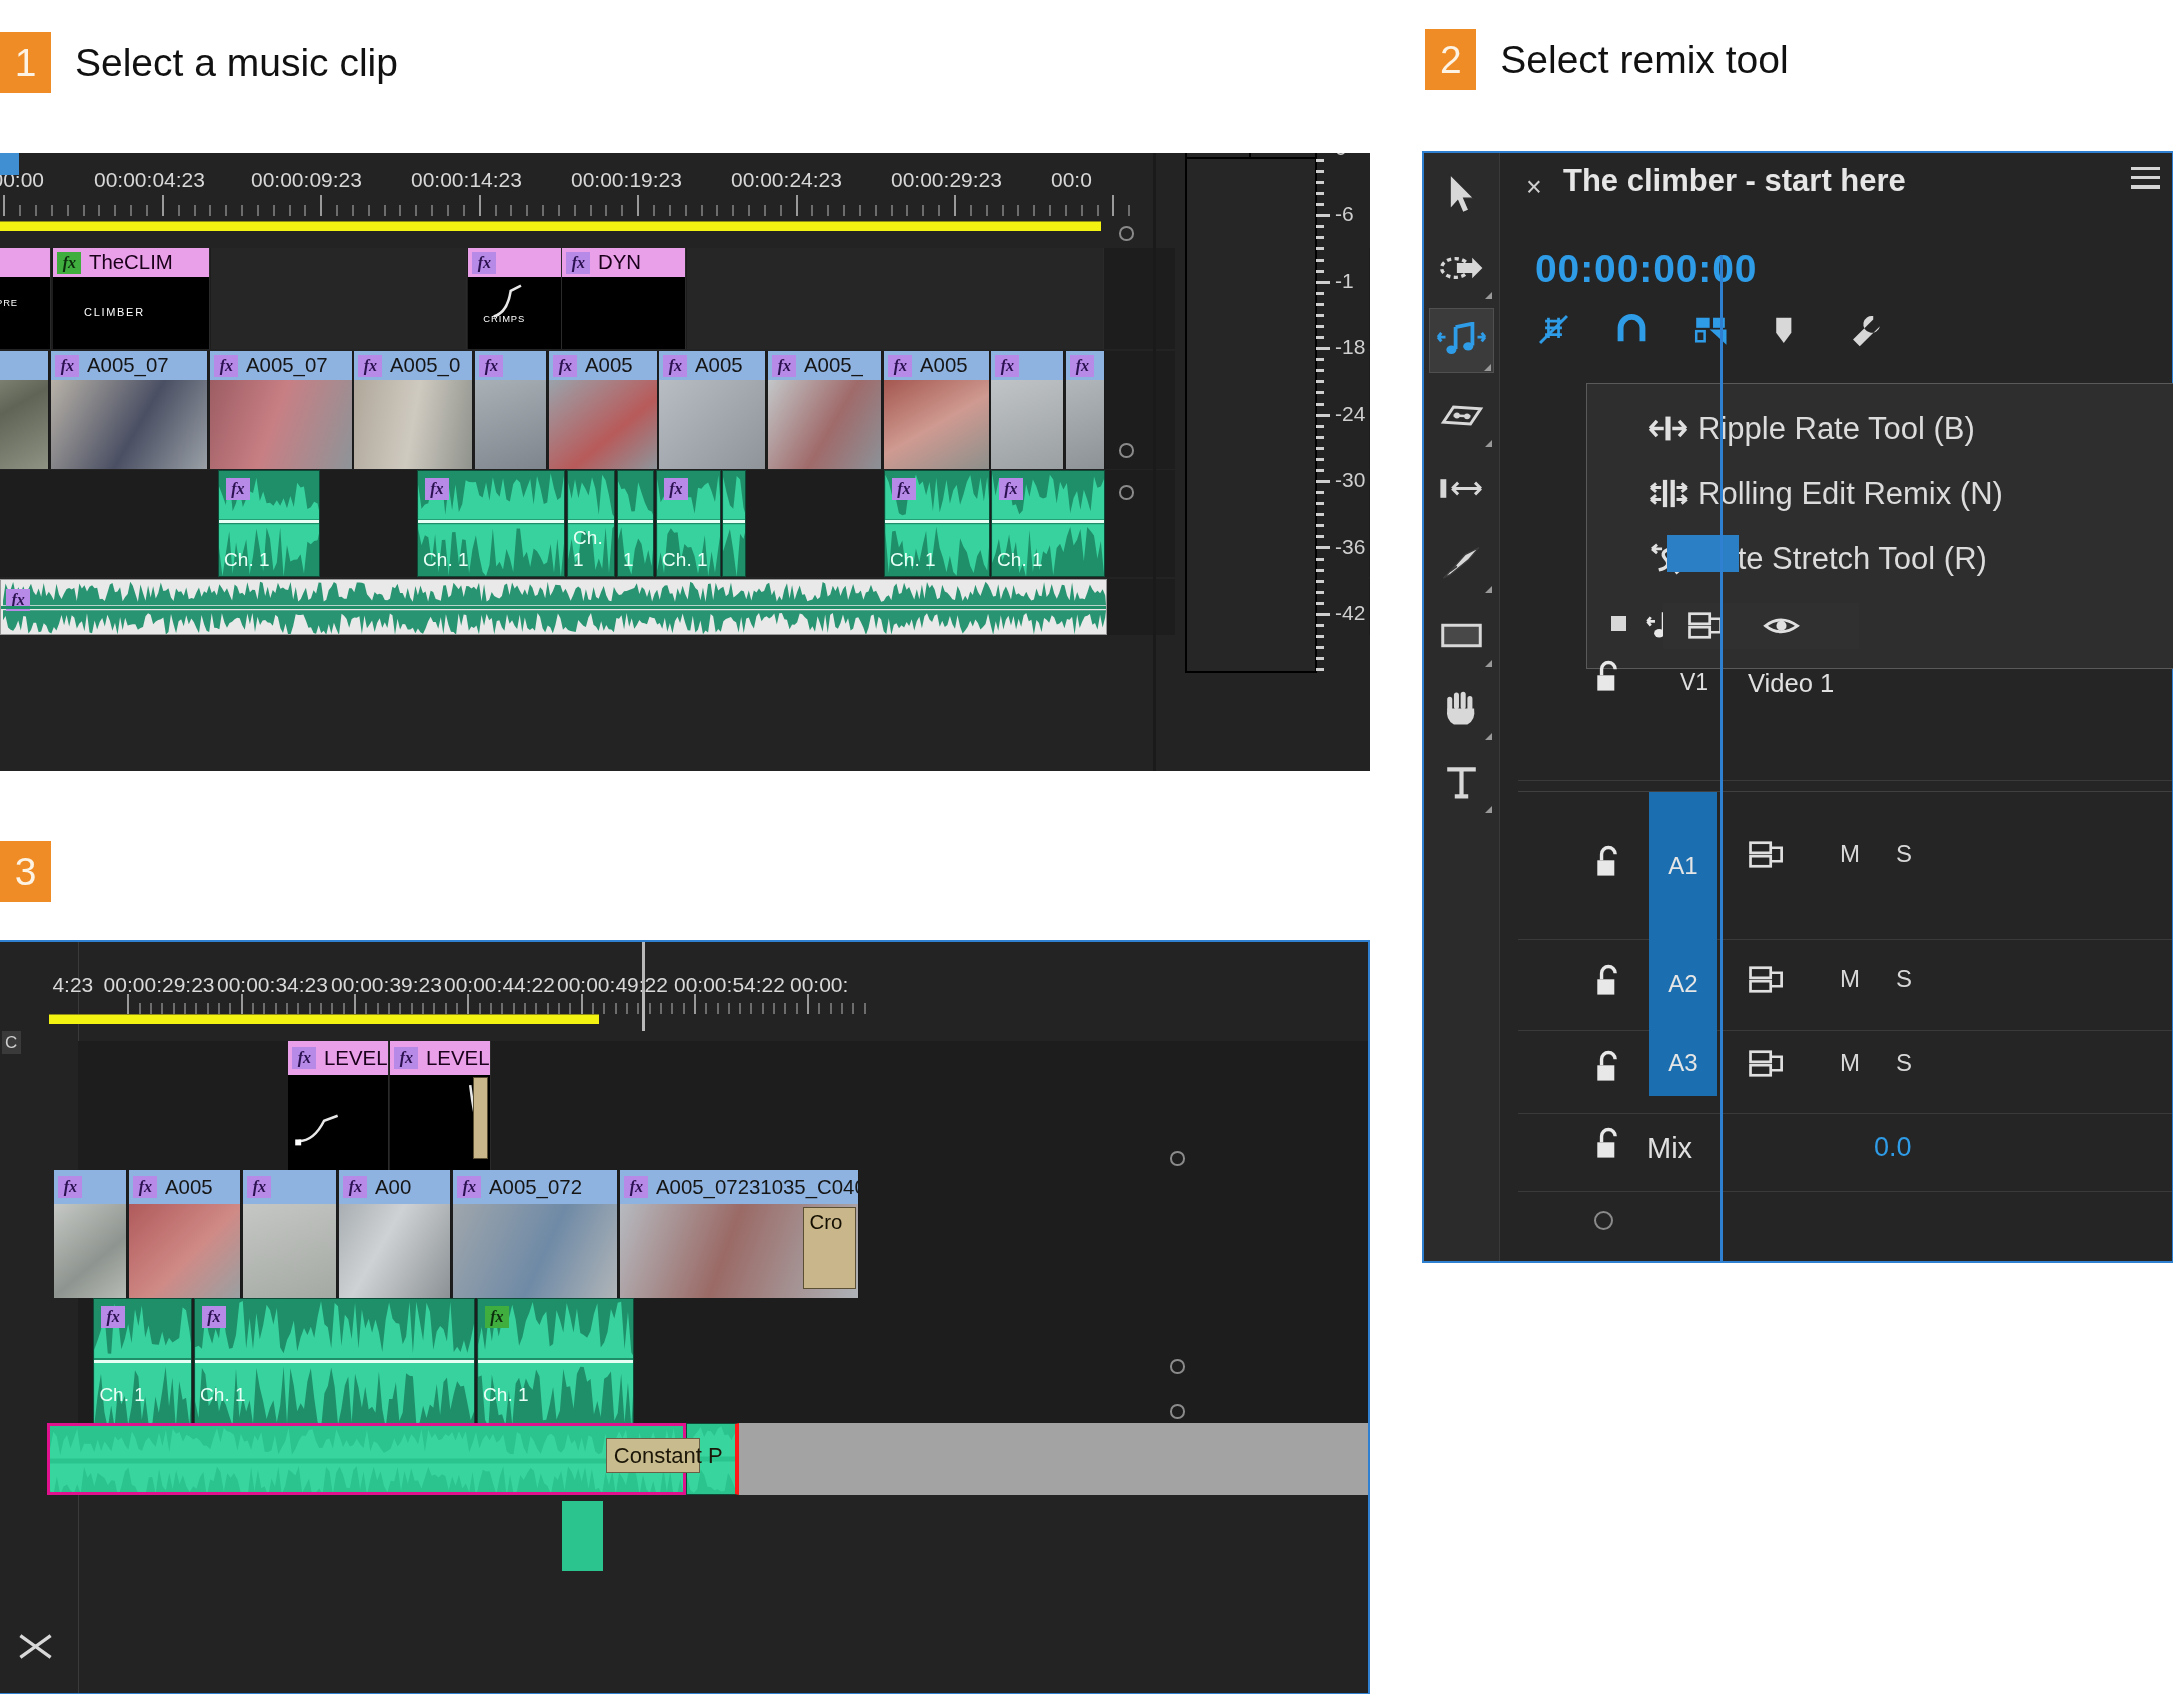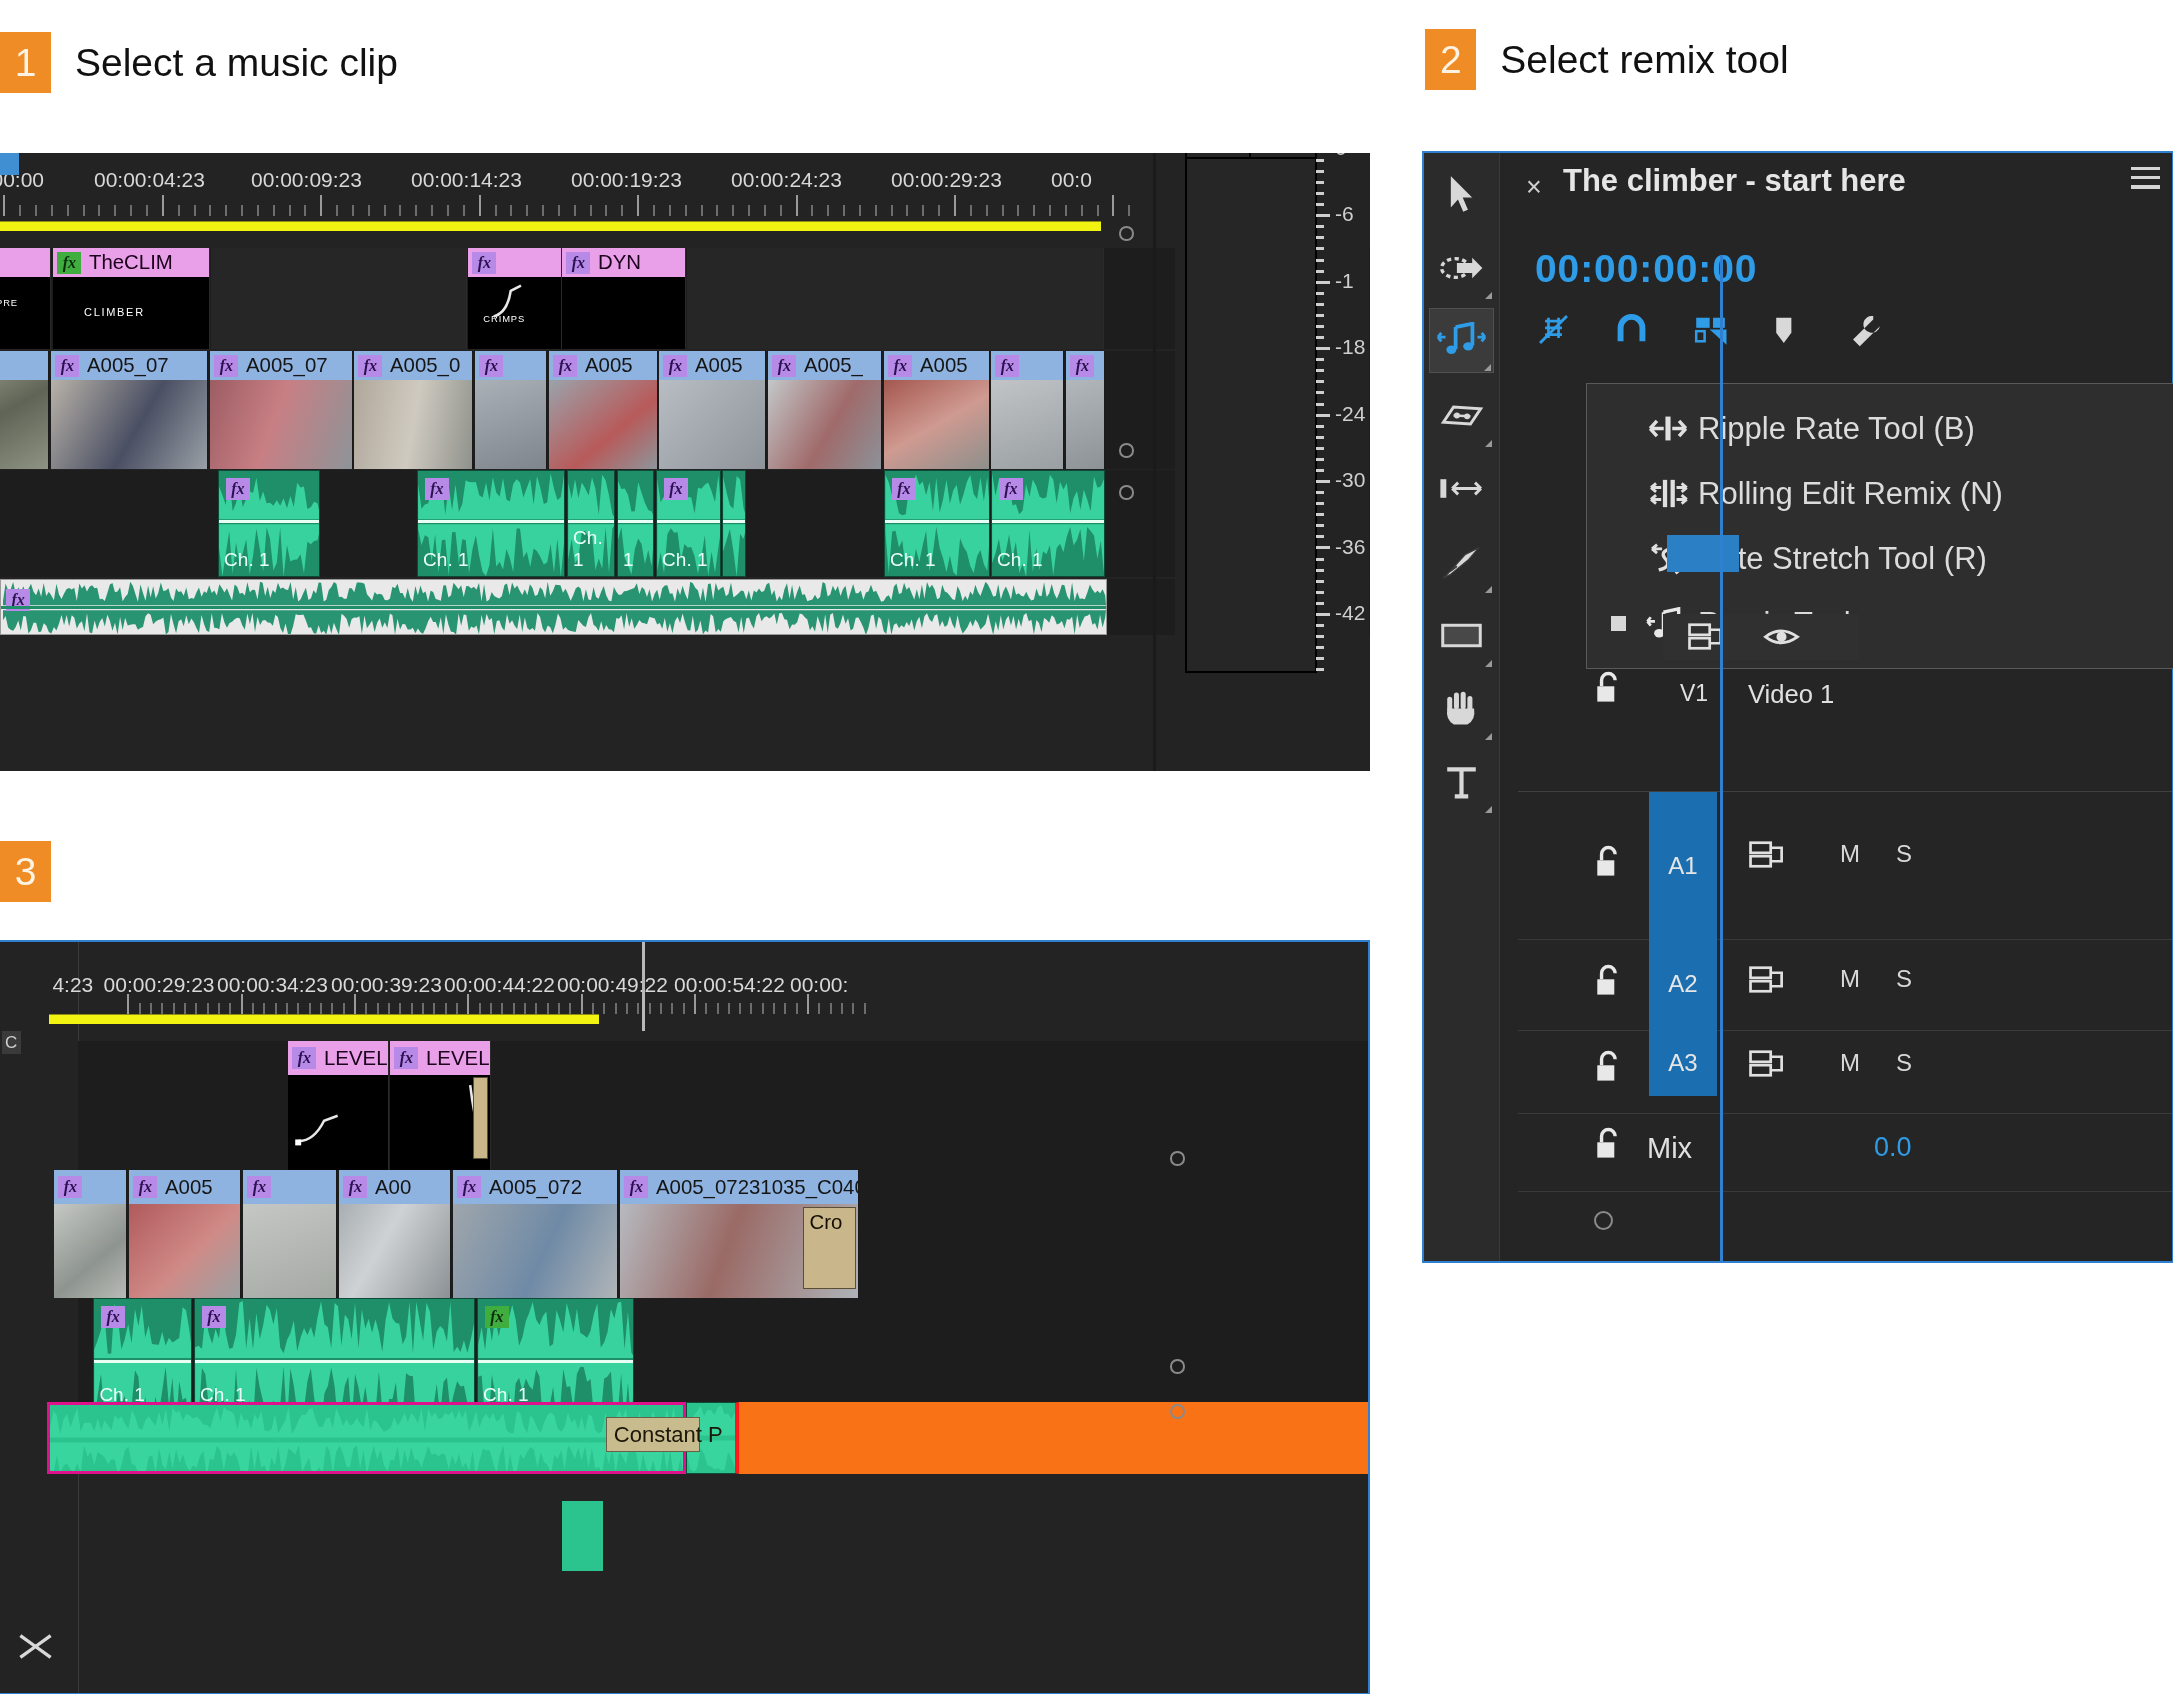--- a/index.html
+++ b/index.html
@@ -628,21 +628,21 @@
               <path d="M13 17 L4 17 M4 17 L8 12 M4 17 L8 22" stroke="#e8e8e8" stroke-width="3.2" fill="none"></path>
               <path d="M47 17 L56 17 M56 17 L52 12 M56 17 L52 22" stroke="#e8e8e8" stroke-width="3.2" fill="none"></path>
             </svg>
           </span>
           <span class="menulbl">Remix Tool</span>
         </div>
       </div>
 
       <div style="position:absolute;left:243px;top:382px;width:72px;height:37px;background:#2b7fc4"></div>
 
-      <div class="trk" style="top:452px;height:186px">
+      <div class="trk" style="top:441px;height:186px">
         <div style="position:absolute;left:145px;top:8.5px;width:196px;height:46px;background:#303030;display:flex;align-items:center;gap:39px;padding-left:24px;box-sizing:border-box">
           <svg width="37" height="29" viewBox="0 0 44 34">
             <rect x="3" y="3" width="24" height="12" fill="none" stroke="#e0e0e0" stroke-width="3.2"></rect>
             <rect x="3" y="19" width="24" height="12" fill="none" stroke="#e0e0e0" stroke-width="3.2"></rect>
             <path d="M27 9 L40 9 L40 25 L27 25" fill="none" stroke="#e0e0e0" stroke-width="3.2"></path>
           </svg>
           <svg width="37" height="25.6" viewBox="0 0 44 30">
             <path d="M3 15 Q21 1 41 15 Q21 29 3 15 Z" fill="none" stroke="#e0e0e0" stroke-width="3.4"></path>
             <circle cx="22" cy="15" r="6" fill="#e0e0e0"></circle>
           </svg>
@@ -911,21 +911,21 @@
             <svg width="157" height="131" style="position: absolute; left: 0px; top: 0px;" viewBox="0 0 184 154">
               <path d="M0 53.893864684781924 L4 33.02814595388627 L8 59.908078676931595 L12 22.160011295257142 L16 49.743047158626396 L20 21.242180657732384 L24 44.20444958419746 L28 25.882827394727066 L32 29.517137069728747 L36 22.881713310993142 L40 6.853576382600501 L44 24.066728989950718 L48 54.81332810628848 L52 44.6995580994522 L56 25.9530990357758 L60 16.22620789805716 L64 3.636074693098692 L68 24.129941396615443 L72 30.438110594608872 L76 20.196878206588735 L80 14.836065054282578 L84 55.89097249069762 L88 52.88410084861521 L92 13.30032880269006 L96 24.80083654425146 L100 39.42114104019531 L104 4.7872901843335995 L108 20.18610447928593 L112 39.44149246203783 L116 11.08520821192544 L120 39.838105604116855 L124 42.3697487668459 L128 45.5632543416057 L132 37.70756188538277 L136 17.520036147637313 L140 4.929178531667773 L144 56.96911490767687 L148 51.08349427514872 L152 38.743428128512306 L156 11.64939799492685 L160 22.96830872412226 L164 4.3035666181722405 L168 3.2761103341244677 L172 59.206675261401884 L176 14.860966682788437 L180 63.03369524373379 L184 69.3 L0 69.3 Z" fill="#39d6a0" opacity="0.95"></path>
               <path d="M0 91.29895727345671 L4 90.00468968698041 L8 141.87902431468433 L12 150.10146184926919 L16 88.6943197537187 L20 112.53313956662693 L24 136.67256323433134 L28 135.48777958433507 L32 148.41240069554766 L36 107.09756789356356 L40 148.5099987714598 L44 99.32690882469849 L48 92.50281083947178 L52 108.9893097960806 L56 93.53265531772405 L60 102.41831006934788 L64 106.64629255661103 L68 82.81127515049245 L72 91.09125191568921 L76 142.43171349173957 L80 141.85538616755764 L84 125.03760140628442 L88 103.50204275529927 L92 141.78733466243713 L96 131.2327795275174 L100 82.37304554175262 L104 103.38180611109445 L108 102.68444292488715 L112 128.92756818506288 L116 87.8379945918629 L120 79.7792698151801 L124 79.81396343778538 L128 97.28067077090063 L132 94.01975520389144 L136 135.7459514289377 L140 119.78724122787233 L144 138.76949930324662 L148 93.63907150446394 L152 91.01992784734811 L156 85.21184052550785 L160 143.21960423631575 L164 134.15423901297817 L168 87.88249254672904 L172 145.1498688830295 L176 98.11075309245416 L180 150.39383086641033 L184 75.3 L0 75.3 Z" fill="#39d6a0" opacity="0.95"></path>
             </svg>
           <span class="fxbox green">fx</span>
           <div class="wavemid" style="top:61px"></div>
           <span class="chlbl" style="bottom:22px">Ch. 1</span>
         </div>
       </div>
 
-      <div style="position:absolute;left:78px;top:460px;right:0;height:72px;background:#f97316">
+      <div style="position:absolute;left:78px;top:481px;right:0;height:72px;background:#a3a3a3">
         <div class="clip aclip sel-music" style="left:-31px;width:639px;background:#2bc48f;border-color:#e0118c">
             <svg width="639" height="72" style="position: absolute; left: 0px; top: 0px;" viewBox="0 0 750 84">
               <path d="M0 26.62459451501472 L4 6.585191237174531 L8 12.209001054246446 L12 33.787156581872686 L16 16.066128197995077 L20 10.234700811856754 L24 25.891661497248183 L28 14.440306129977252 L32 2.964204058593232 L36 30.87563557488641 L40 20.584846800372404 L44 20.496625184033363 L48 20.64492427690184 L52 30.174193696479406 L56 15.311505356762328 L60 29.02342267410058 L64 17.874406032298882 L68 23.583000226031526 L72 29.3189587095375 L76 11.75506507323825 L80 16.90489665675205 L84 12.922470369153878 L88 21.965692419263394 L92 27.68994379355104 L96 6.34401038202644 L100 13.334767594344338 L104 26.634574386121045 L108 28.755319163834365 L112 17.484973351510696 L116 12.986623015248508 L120 19.321263711862855 L124 24.158243580143086 L128 7.760367786679588 L132 23.35342886557497 L136 4.444495187441113 L140 30.322390554716065 L144 2.9312027668260043 L148 8.763894403243388 L152 6.847661536302262 L156 17.883665196636535 L160 10.014061654458782 L164 11.980787767740331 L168 15.622283474086917 L172 13.630992617751932 L176 16.819769207676764 L180 22.694533652856265 L184 22.783178068037696 L188 27.088229843828938 L192 13.680023541618148 L196 2.2444078060073807 L200 19.098470519342683 L204 2.0110834986954345 L208 5.867521654473396 L212 7.060578721231121 L216 10.268314326772611 L220 28.440916041024458 L224 8.710342884301369 L228 18.16335071789257 L232 16.693651239058774 L236 27.492979475899126 L240 10.671970297057168 L244 16.944704429407004 L248 6.918285172580877 L252 30.046632359664255 L256 30.25739254786512 L260 28.30623926860571 L264 10.205803121070286 L268 32.86671793417387 L272 25.103349087062924 L276 17.90799111579917 L280 2.1901947827964037 L284 33.6192359029405 L288 26.833779099319962 L292 17.091078833905552 L296 10.779688504887602 L300 11.38568791299392 L304 4.542011151994579 L308 3.443451581170528 L312 17.282196704802196 L316 25.43793401328751 L320 25.1778510053539 L324 15.756635180654303 L328 14.316473099457323 L332 26.304556729879494 L336 3.475673852151111 L340 13.033844753370548 L344 24.426187992946335 L348 16.289375463914766 L352 23.891496248399605 L356 22.098846215521384 L360 14.810728618600745 L364 21.14033896855095 L368 25.510225625946294 L372 3.8992555061817384 L376 29.26675483969355 L380 17.672669975400286 L384 19.56833946563692 L388 26.123153873683492 L392 31.154515539367928 L396 28.96064326537803 L400 26.232004495911305 L404 14.07951146637998 L408 23.783828373059553 L412 18.351653049398053 L416 8.853953755206405 L420 19.613158630678974 L424 9.402448833548675 L428 13.971975323265408 L432 21.03946892620971 L436 3.3858798600667512 L440 29.639009259193678 L444 4.148861537477401 L448 13.826095743862027 L452 8.502431523940729 L456 16.41901134635276 L460 15.05266574940303 L464 9.127589071228911 L468 11.72168659135778 L472 6.752512013238164 L476 16.800704995822493 L480 5.9709286083331925 L484 15.290306893312518 L488 5.944362293623556 L492 30.45045323215912 L496 19.852028959454984 L500 6.840204923711813 L504 25.728101249750754 L508 15.398535815253172 L512 10.006664747841036 L516 16.490305016325 L520 8.75323357011808 L524 18.978054826510167 L528 16.179220787426093 L532 9.293541348489718 L536 29.296125543348552 L540 32.576046513941165 L544 32.79132540179013 L548 6.734854208740803 L552 9.4616013413582 L556 24.848956390027404 L560 33.00639200173617 L564 11.588938416628604 L568 17.281164644416968 L572 26.646582868344424 L576 32.276894950157455 L580 20.335414200711725 L584 11.47070921811774 L588 8.461679828288815 L592 12.438984670228784 L596 28.022008511713715 L600 31.054469178828633 L604 25.626496847638162 L608 8.610940969181687 L612 20.63886945156328 L616 16.30919689913709 L620 29.077348540014288 L624 13.568551542874683 L628 30.018326042321668 L632 10.921347929314408 L636 12.618125333459176 L640 29.798281101509133 L644 32.79691691351911 L648 30.502346251859493 L652 8.603078735062425 L656 30.833866982270905 L660 23.983678479391934 L664 15.42962746360788 L668 6.052147685481302 L672 14.496080037903077 L676 4.277849183640377 L680 29.547509382175058 L684 31.828347670113835 L688 28.3959271167386 L692 7.292375313813043 L696 25.21960348683391 L700 31.471724842894698 L704 17.610010926336987 L708 6.721916019228246 L712 20.24353334272445 L716 17.879464928842832 L720 24.84417612135605 L724 4.53777581878834 L728 22.620555109540263 L732 2.7197156821003716 L736 27.426586434257494 L740 20.65268036706964 L744 33.670932745873436 L748 23.854376192229978 L750 37.800000000000004 L0 37.800000000000004 Z" fill="#39d6a0" opacity="0.95"></path>
               <path d="M0 75.31703570024904 L4 80.8973933378688 L8 59.00704298587844 L12 80.14838306789676 L16 70.79153295680487 L20 68.42097593360626 L24 75.42244955442028 L28 78.62307783655035 L32 68.20838323636372 L36 79.29572524749474 L40 47.72090561432807 L44 60.383324367172705 L48 54.77820294274865 L52 70.57939984713653 L56 54.78359284772705 L60 57.95257863325653 L64 60.75044637375998 L68 69.20961958021374 L72 63.41714285789856 L76 64.08791955322397 L80 82.82124418505526 L84 69.85175620198797 L88 53.26690206828849 L92 48.489036119770745 L96 68.75573261806542 L100 70.69754837672113 L104 80.20763761764748 L108 78.5330946891257 L112 81.18507789782485 L116 60.130633193501566 L120 59.61130355001023 L124 79.0548355491156 L128 50.45587027243147 L132 70.30385228297853 L136 75.31037923233136 L140 54.81406911388695 L144 73.84656044312126 L148 51.56492629273093 L152 68.01988328491333 L156 57.56552174592648 L160 70.83343957589634 L164 77.28209623325714 L168 70.35598634386248 L172 73.2832959536851 L176 60.029808742008086 L180 53.85906231732064 L184 82.66963207007834 L188 62.30685695535823 L192 64.70274847387464 L196 47.54989156757942 L200 53.36594858475307 L204 76.7237857957947 L208 55.187089161010036 L212 60.527086812689475 L216 55.29515912928393 L220 62.521737880875236 L224 78.3368820814122 L228 76.72638365231751 L232 82.08400961611606 L236 48.430635053678714 L240 76.3129619735819 L244 51.43222847200569 L248 72.73898028151085 L252 70.3318644692804 L256 82.15899467326653 L260 61.43150013770513 L264 71.0543695801191 L268 47.76173001796088 L272 80.04084293006028 L276 70.05098849425605 L280 50.6951794642467 L284 54.04126815760567 L288 57.90878619472906 L292 46.916644620949704 L296 78.30554381883962 L300 69.88745299460713 L304 61.57541685792404 L308 82.4991229223549 L312 78.07575866248261 L316 72.91001158976462 L320 80.2940692103906 L324 47.907618999996984 L328 52.83872611803875 L332 79.99378159399785 L336 54.2232412372824 L340 47.507527518601876 L344 56.96683233257701 L348 72.12088030563709 L352 72.45792845490293 L356 51.40921457028446 L360 47.09433455480931 L364 74.38404919001462 L368 53.08259234720962 L372 80.96632284324912 L376 62.49958597556669 L380 47.71630973858587 L384 63.67232724021763 L388 52.90708707259367 L392 70.20348418252705 L396 77.72046186575687 L400 64.06284398048317 L404 64.74508231521821 L408 47.845550942907835 L412 75.60101550966549 L416 52.70359442508947 L420 67.69184132595167 L424 49.429306985172126 L428 64.13056410165996 L432 63.723848517669296 L436 73.03853644162348 L440 60.512312043137996 L444 47.89632134488613 L448 58.132359366925606 L452 56.54837460971828 L456 60.16493611958108 L460 56.37479291408081 L464 58.55409246038371 L468 75.23581816090076 L472 58.92072682945092 L476 69.82578626751238 L480 57.27011266242253 L484 73.19840818680748 L488 67.14189840310343 L492 77.11677093129455 L496 53.735780647646536 L500 82.89351379167917 L504 65.75242491650974 L508 51.05059385497617 L512 53.09171073729718 L516 52.82278943342287 L520 67.12944854252481 L524 79.90810627094848 L528 59.09421790218643 L532 46.92627222543875 L536 82.73449864868749 L540 56.82678650488462 L544 78.50426366017399 L548 76.7327099939495 L552 57.26421785841893 L556 63.038950832299406 L560 55.2585699977626 L564 49.15742101779088 L568 52.31266448754476 L572 73.15359947716519 L576 55.51447194624435 L580 67.07010564555884 L584 70.21730309623169 L588 79.53257791136045 L592 58.530573659637284 L596 63.004894961512136 L600 52.68458195602735 L604 75.35810945171775 L608 47.22046437283068 L612 53.257123425629516 L616 63.54281848256608 L620 49.63353324664456 L624 65.09748025792534 L628 48.136947805311976 L632 73.774726689502 L636 50.35473079846927 L640 74.15846505246985 L644 72.31991948481645 L648 79.48254220219448 L652 53.83017950385352 L656 69.38277621128725 L660 52.228303196573776 L664 79.58300308323605 L668 54.565316799918804 L672 60.590561682447124 L676 69.4214096174675 L680 49.30927155730747 L684 50.279046650360826 L688 56.35461960879836 L692 80.40966087952705 L696 57.06195617199967 L700 73.69300317228446 L704 78.73259777125557 L708 64.16875518177113 L712 81.26030353720314 L716 78.89993080203419 L720 49.55112574228604 L724 76.7823368212126 L728 52.850571825937635 L732 82.73339607004701 L736 80.50901055117558 L740 61.90690248716013 L744 80.8289308371157 L748 52.03494413142789 L750 43.800000000000004 L0 43.800000000000004 Z" fill="#39d6a0" opacity="0.95"></path>
             </svg>
           <div class="wavemid" style="top:34px;background:#2bc48f"></div>
         </div>
         <div class="clip aclip" style="left:608px;width:53px;background:#2bc48f;border-right:4.3px solid #ff1a1a">
             <svg width="53" height="72" style="position: absolute; left: 0px; top: 0px;" viewBox="0 0 62 84">
               <path d="M0 25.179285444309606 L4 23.799461860768247 L8 14.240289226006851 L12 9.23038569736778 L16 3.278894338700404 L20 15.102086183662568 L24 7.7322737572399305 L28 8.433915603269785 L32 14.034434404705856 L36 5.3420332776112645 L40 2.4180403563278006 L44 12.901908769412856 L48 12.136216630384428 L52 18.691667072890173 L56 10.892088211836334 L60 2.339433178556824 L62 37.800000000000004 L0 37.800000000000004 Z" fill="#39d6a0" opacity="0.95"></path>

